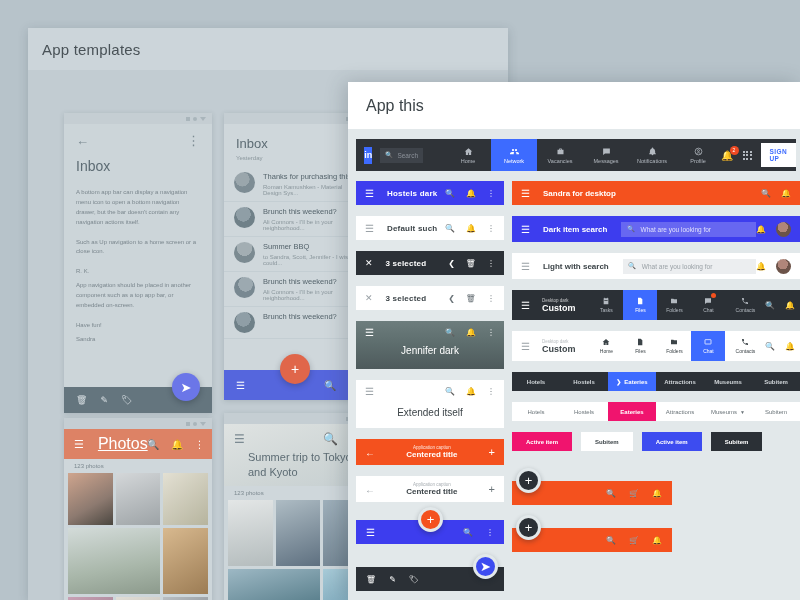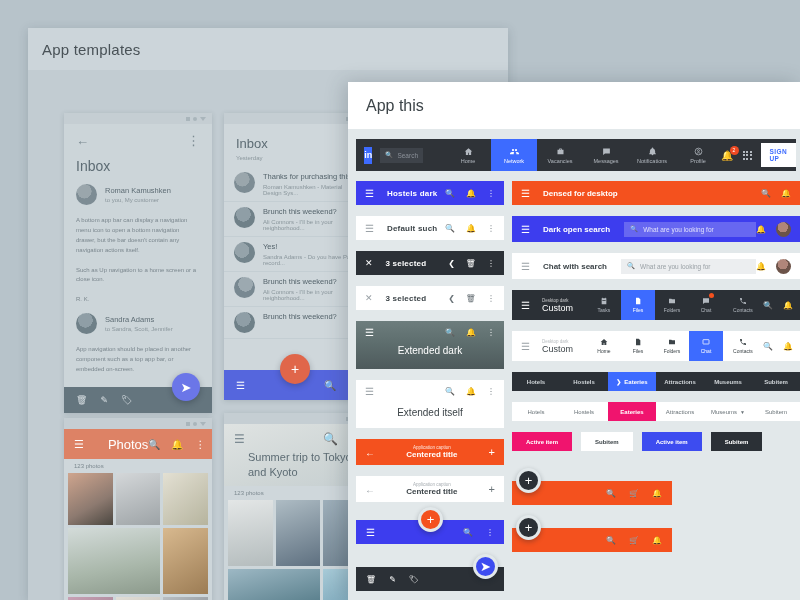--- a/index.html
+++ b/index.html
@@ -66,21 +66,21 @@
     align-items:center; justify-content:center; color:#fff;
     box-shadow: 0 2px 6px rgba(20,30,40,.3);
   }
   .p1 .fab { width: 28px; height: 28px; right: 12px; bottom: 12px;
              background:#6b76e8; font-size: 13px; }
 
   
   .p2 { left: 36px; top: 390px; height: 210px; }
   .photos-bar { height: 30px; background:#dd8265; display:flex; align-items:center;
                 gap:0; padding: 0 10px; color:#fff; }
-  .photos-bar .t { font-size: 13px; margin-left: 24px; flex: 1; }
+  .photos-bar .t { font-size: 16px; margin-left: 14px; flex: 1; text-decoration: underline; }
   .sub-count { font-size: 6px; color:#7d8990; padding: 4px 10px 4px; background:#cfd7db;}
   .grid { display:grid; grid-template-columns: 1fr 1fr 1fr; gap: 3px; padding: 0 4px; }
   .ph { height: 52px; }
   .ph.tall { height: 66px; }
 
   
   .p3 { left: 196px; top: 85px; height: 287px; background:#cfd7db; }
   .p3 .pg-title { font-size: 13px; color:#5d6c74; padding: 12px 12px 4px; }
   .daylbl { font-size: 6px; color:#8b979d; padding: 0 12px 6px; }
   .mail { display:flex; gap:8px; padding: 5px 10px; border-bottom:1px solid #c4ced3; }
@@ -168,21 +168,21 @@
                padding-left:6px; font-size:6.5px; color:rgba(255,255,255,.8); }
   .srch-pill.light { background:#eceef0; color:#9aa1a6; }
   .wbar .right { margin-left:auto; display:flex; align-items:center; gap:10px; }
   .ava-sm { width:15px;height:15px;border-radius:50%;
             background: radial-gradient(circle at 45% 35%, #b0867a 0 40%, #6c5349 41% 100%); }
 
   .custom-bar { height:30px; display:flex; align-items:center; padding:0 9px;
                 margin-bottom:11px; width:288px; }
   .cust-lbl { margin-left:12px; }
   .cust-lbl .c1 { font-size:4.5px; opacity:.7; }
-  .cust-lbl .c2 { font-size:9px; font-weight:normal; }
+  .cust-lbl .c2 { font-size:9px; font-weight:bold; }
   .cnav { display:flex; margin-left:14px; height:30px; }
   .cnav-item { width:34px; display:flex; flex-direction:column; align-items:center;
                justify-content:center; gap:2px; font-size:5px; position:relative; }
   .cnav-item.active { background:#3d6bff; color:#fff; }
 
   .tabrow { height:19px; display:flex; align-items:center; width:288px; margin-bottom:11px; }
   .tab { flex:1; text-align:center; font-size:6px; font-weight:bold; height:19px;
          display:flex; align-items:center; justify-content:center; gap:3px; }
 
   .chiprow { display:flex; gap:9px; width:288px; margin-bottom:11px; }
@@ -214,37 +214,23 @@
       <div class="phone-chrome">
         <span class="dotsq"></span>
         <span class="dotc"></span>
         <span class="dottri"></span>
       </div>
       <div class="bar">
         <span class="icn">←</span>
         <span class="icn">⋮</span>
       </div>
       <div class="pg-title">Inbox</div>
-      <div class="sender">
-        <span class="ava"></span>
-        <span>
-          <div class="sname">Roman Kamushken</div>
-          <div class="ssub">to you, My customer</div>
-        </span>
-      </div>
       <div class="body-p">A bottom app bar can display a navigation menu icon to open a bottom navigation drawer, but the bar doesn't contain any navigation actions itself.</div>
       <div class="body-p" style="margin-top:6px">Such as Up navigation to a home screen or a close icon.</div>
       <div class="body-p" style="margin-top:6px">R. K.</div>
-      <div class="sender" style="margin-top:8px">
-        <span class="ava b"></span>
-        <span>
-          <div class="sname">Sandra Adams</div>
-          <div class="ssub">to Sandra, Scott, Jennifer</div>
-        </span>
-      </div>
       <div class="body-p">App navigation should be placed in another component such as a top app bar, or embedded on-screen.</div>
       <div class="body-p" style="margin-top:6px">Have fun!</div>
       <div class="body-p">Sandra</div>
       <div class="bottombar">
         <span style="color:#dbe2e6;font-size:9px">🗑</span>
         <span style="color:#dbe2e6;font-size:9px">✎</span>
         <span style="color:#dbe2e6;font-size:9px">🏷</span>
       </div>
       <div class="fab">➤</div>
     </div>
@@ -292,24 +278,24 @@
         </span>
       </div>
       <div class="mail">
         <span class="ava b"></span>
         <span style="flex:1">
           <div class="sub">Brunch this weekend?</div>
           <div class="pre">Ali Connors - I'll be in your neighborhood...</div>
         </span>
       </div>
       <div class="mail">
-        <span class="ava d"></span>
+        <span class="ava c"></span>
         <span style="flex:1">
-          <div class="sub">Yes!</div>
-          <div class="pre">Sandra Adams - Do you have Paris record...</div>
+          <div class="sub">Summer BBQ</div>
+          <div class="pre">to Sandra, Scott, Jennifer - I wish I could...</div>
         </span>
       </div>
       <div class="mail">
         <span class="ava e"></span>
         <span style="flex:1">
           <div class="sub">Brunch this weekend?</div>
           <div class="pre">Ali Connors - I'll be in your neighborhood...</div>
         </span>
       </div>
       <div class="mail">
@@ -471,21 +457,21 @@
 
         <div class="extended ext-dark">
           <div class="ext-top">
             <span style="font-size:10px">☰</span>
             <span style="margin-left:auto;display:flex;gap:11px">
               <span style="font-size:8px">🔍</span>
               <span style="font-size:8px">🔔</span>
               <span style="font-size:8px">⋮</span>
             </span>
           </div>
-          <div class="ext-title">Extended dark</div>
+          <div class="ext-title">Jennifer dark</div>
         </div>
 
         <div class="extended ext-light">
           <div class="ext-top">
             <span style="font-size:10px;color:#9aa1a6">☰</span>
             <span style="margin-left:auto;display:flex;gap:11px">
               <span style="font-size:8px">🔍</span>
               <span style="font-size:8px">🔔</span>
               <span style="font-size:8px">⋮</span>
             </span>
@@ -530,43 +516,43 @@
               <span style="font-size:8px">🏷</span>
             </span>
           </div>
           <div class="fab-sm ring" style="background:#3d4cf0;right:6px;top:-13px">➤</div>
         </div>
       </div>
 
       <div class="colR">
         <div class="wbar" style="background:#f4511e">
           <span style="font-size:10px">☰</span>
-          <span class="lbl">Densed for desktop</span>
+          <span class="lbl">Sandra for desktop</span>
           <span class="right">
             <span style="font-size:8px">🔍</span>
             <span style="font-size:8px">🔔</span>
           </span>
         </div>
 
         <div class="wbar" style="background:#3d3dee;height:26px">
           <span style="font-size:10px">☰</span>
-          <span class="lbl">Dark open search</span>
+          <span class="lbl">Dark item search</span>
           <span class="srch-pill">
             <span>🔍</span>
             <span>What are you looking for</span>
           </span>
           <span class="right">
             <span style="font-size:8px">🔔</span>
             <span class="ava-sm"></span>
           </span>
         </div>
 
         <div class="wbar" style="background:#fff;color:#3c4448;height:26px">
           <span style="font-size:10px;color:#9aa1a6">☰</span>
-          <span class="lbl">Chat with search</span>
+          <span class="lbl">Light with search</span>
           <span class="srch-pill light">
             <span>🔍</span>
             <span>What are you looking for</span>
           </span>
           <span class="right" style="color:#6b7479">
             <span style="font-size:8px">🔔</span>
             <span class="ava-sm"></span>
           </span>
         </div>
 

